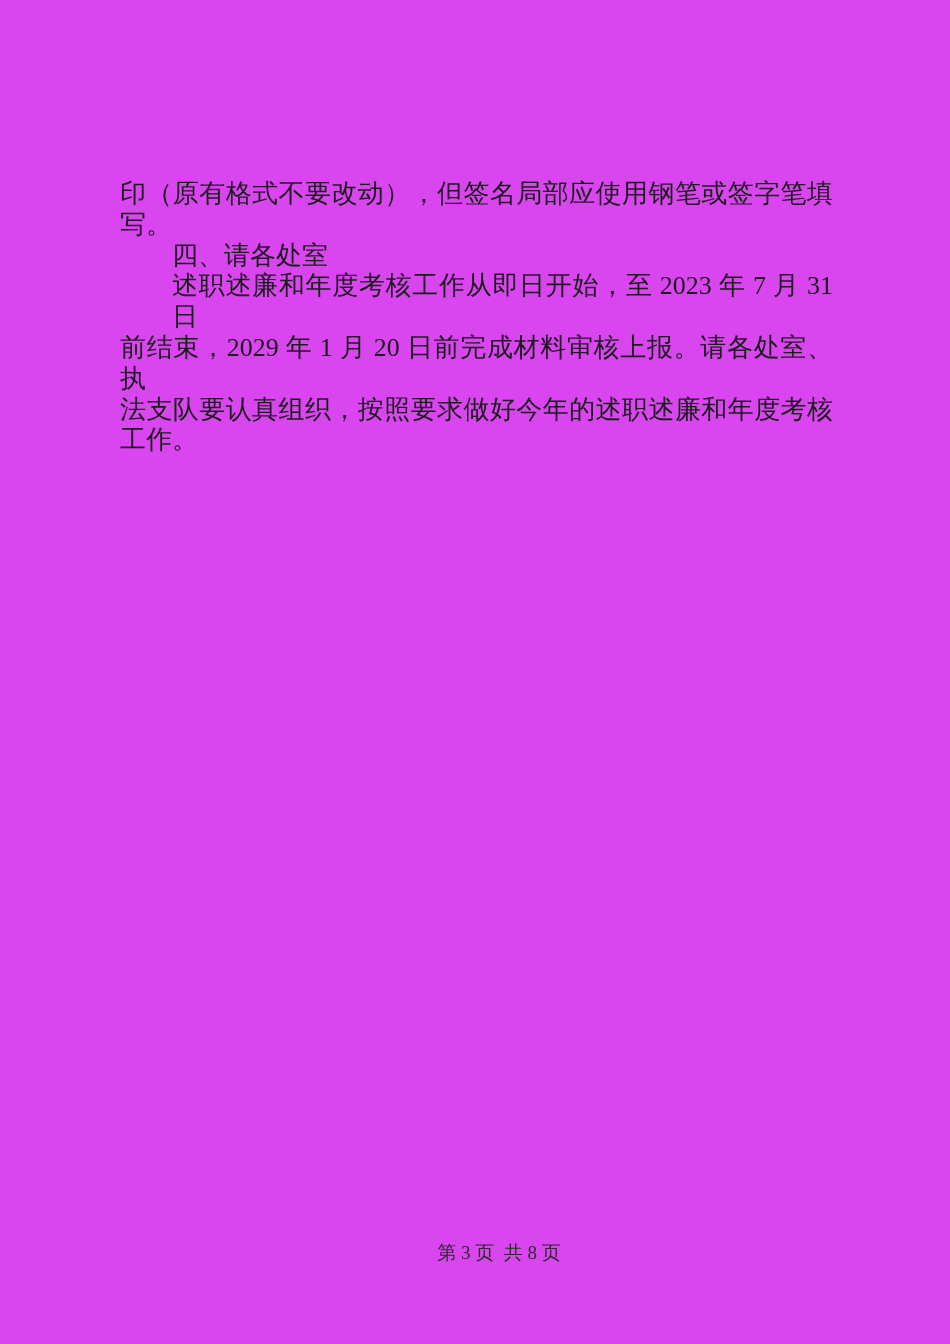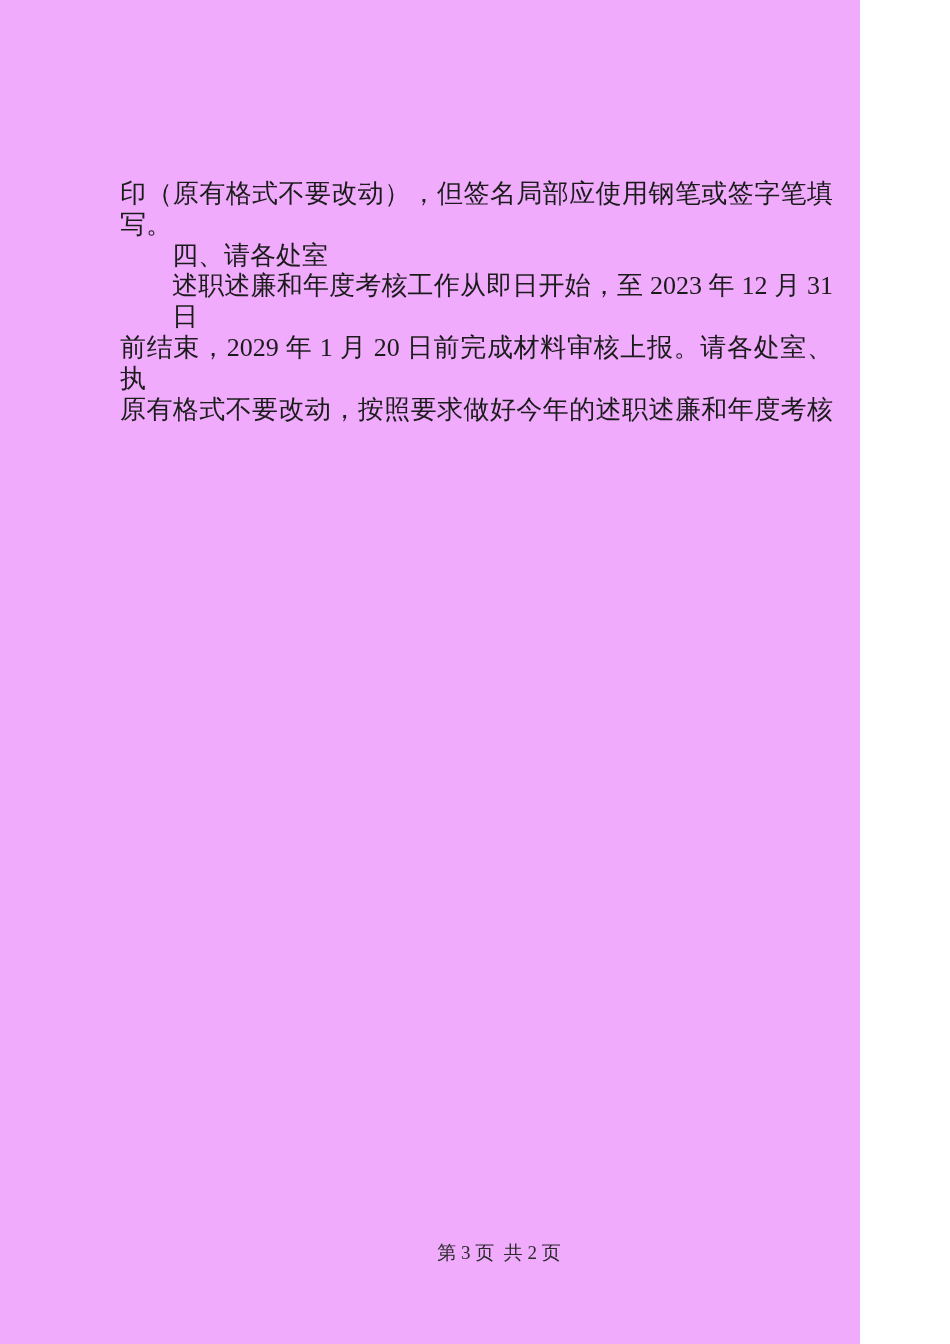--- a/index.html
+++ b/index.html
@@ -2,23 +2,23 @@
 <html lang="zh"><head>
 <meta charset="utf-8">
 <style>
   html, body {
     margin: 0;
     padding: 0;
     background: #ffffff;
   }
   .page {
     position: relative;
-    width: 860px;
+    width: 950px;
     height: 1344px;
-    background: #f0abfc;
+    background: #d946ef;
     overflow: hidden;
     font-family: "Liberation Serif", "DejaVu Serif", serif;
     color: #1b1b1b;
   }
   .text-block {
     position: absolute;
     left: 120px;
     top: 179px;
     width: 713px;
     font-size: 26px;
@@ -47,19 +47,20 @@
   }
 </style>
 </head>
 <body>
 
 <div class="page">
   <div class="text-block">
     <div class="line justify">印（原有格式不要改动），但签名局部应使用钢笔或签字笔填</div>
     <div class="line">写。</div>
     <div class="line indent">四、请各处室</div>
-    <div class="line indent justify">述职述廉和年度考核工作从即日开始，至 2023 年 12 月 31 日</div>
+    <div class="line indent justify">述职述廉和年度考核工作从即日开始，至 2023 年 7 月 31 日</div>
     <div class="line justify">前结束，2029 年 1 月 20 日前完成材料审核上报。请各处室、执</div>
-    <div class="line justify">原有格式不要改动，按照要求做好今年的述职述廉和年度考核</div>
+    <div class="line justify">法支队要认真组织，按照要求做好今年的述职述廉和年度考核</div>
+    <div class="line">工作。</div>
   </div>
 
-  <div class="page-footer">第 3 页  共 2 页</div>
+  <div class="page-footer">第 3 页  共 8 页</div>
 </div>
 
 </body></html>

